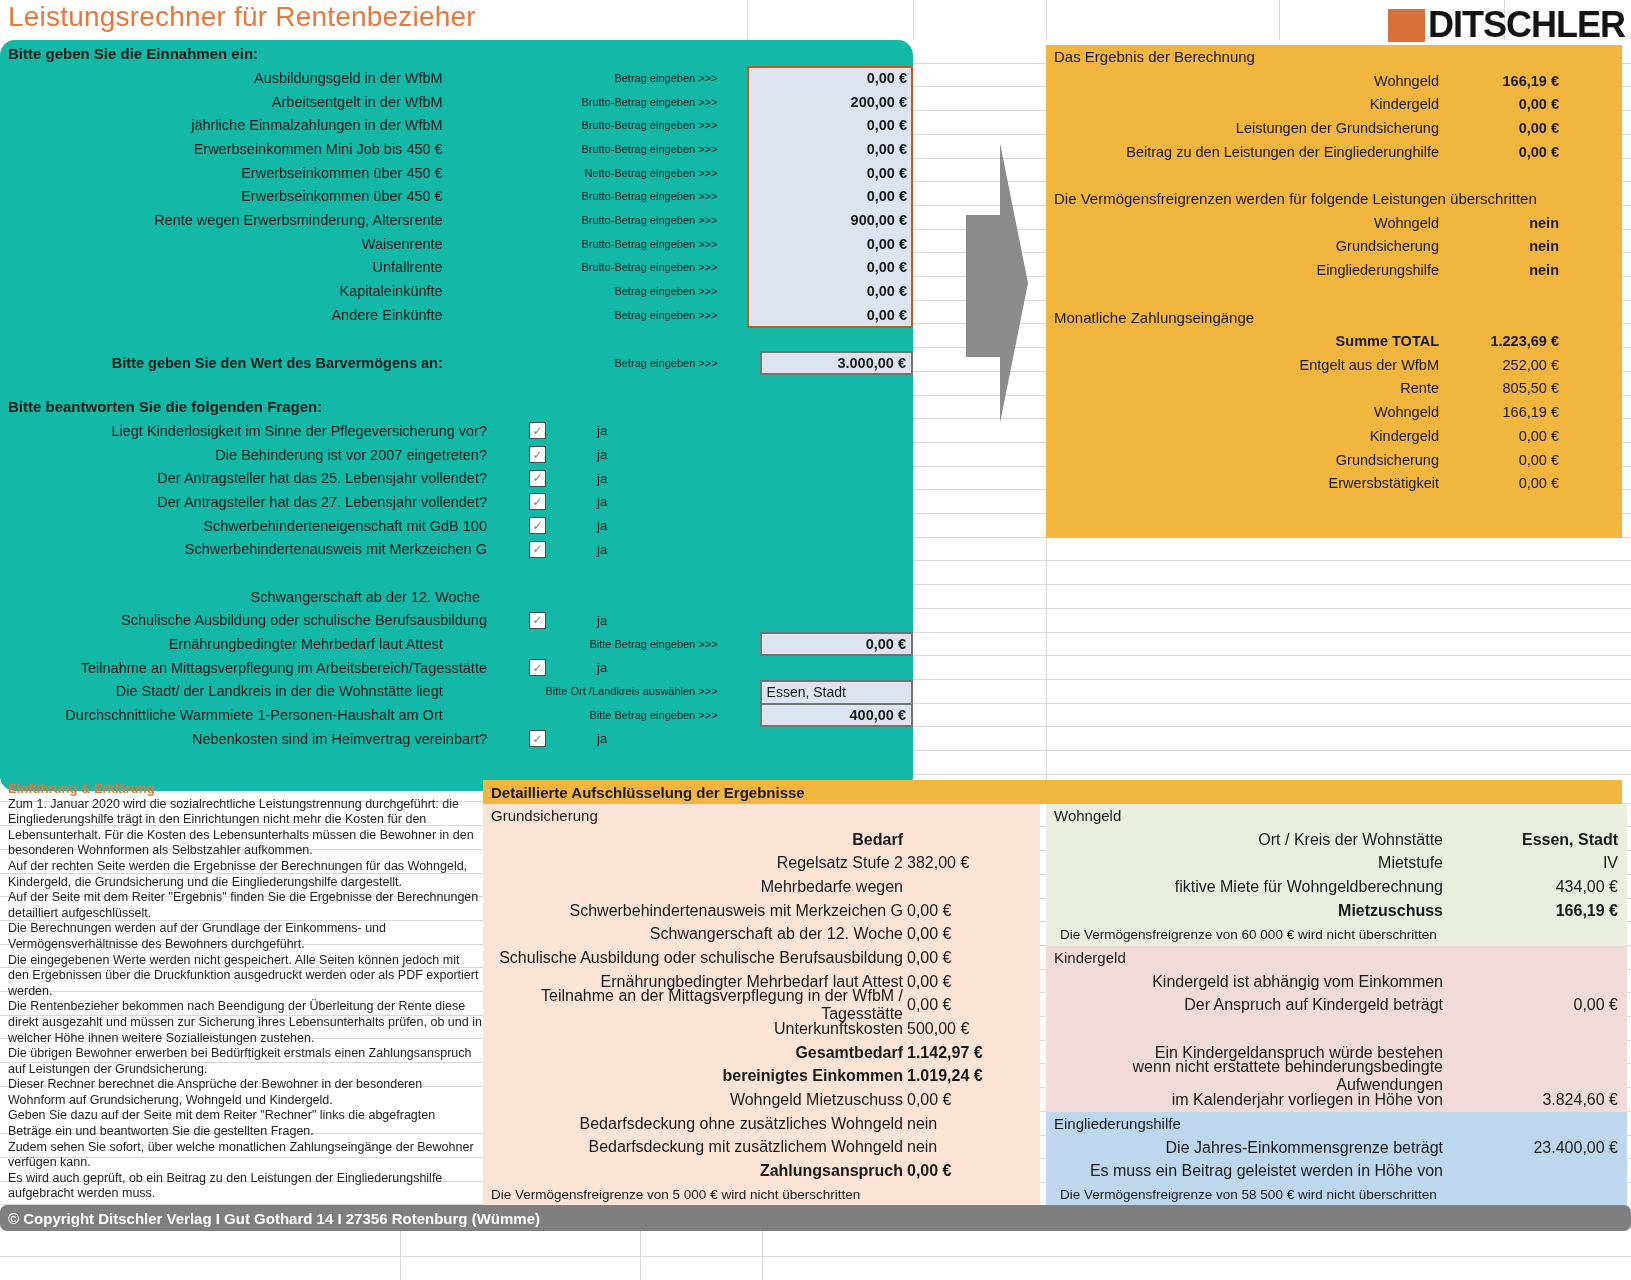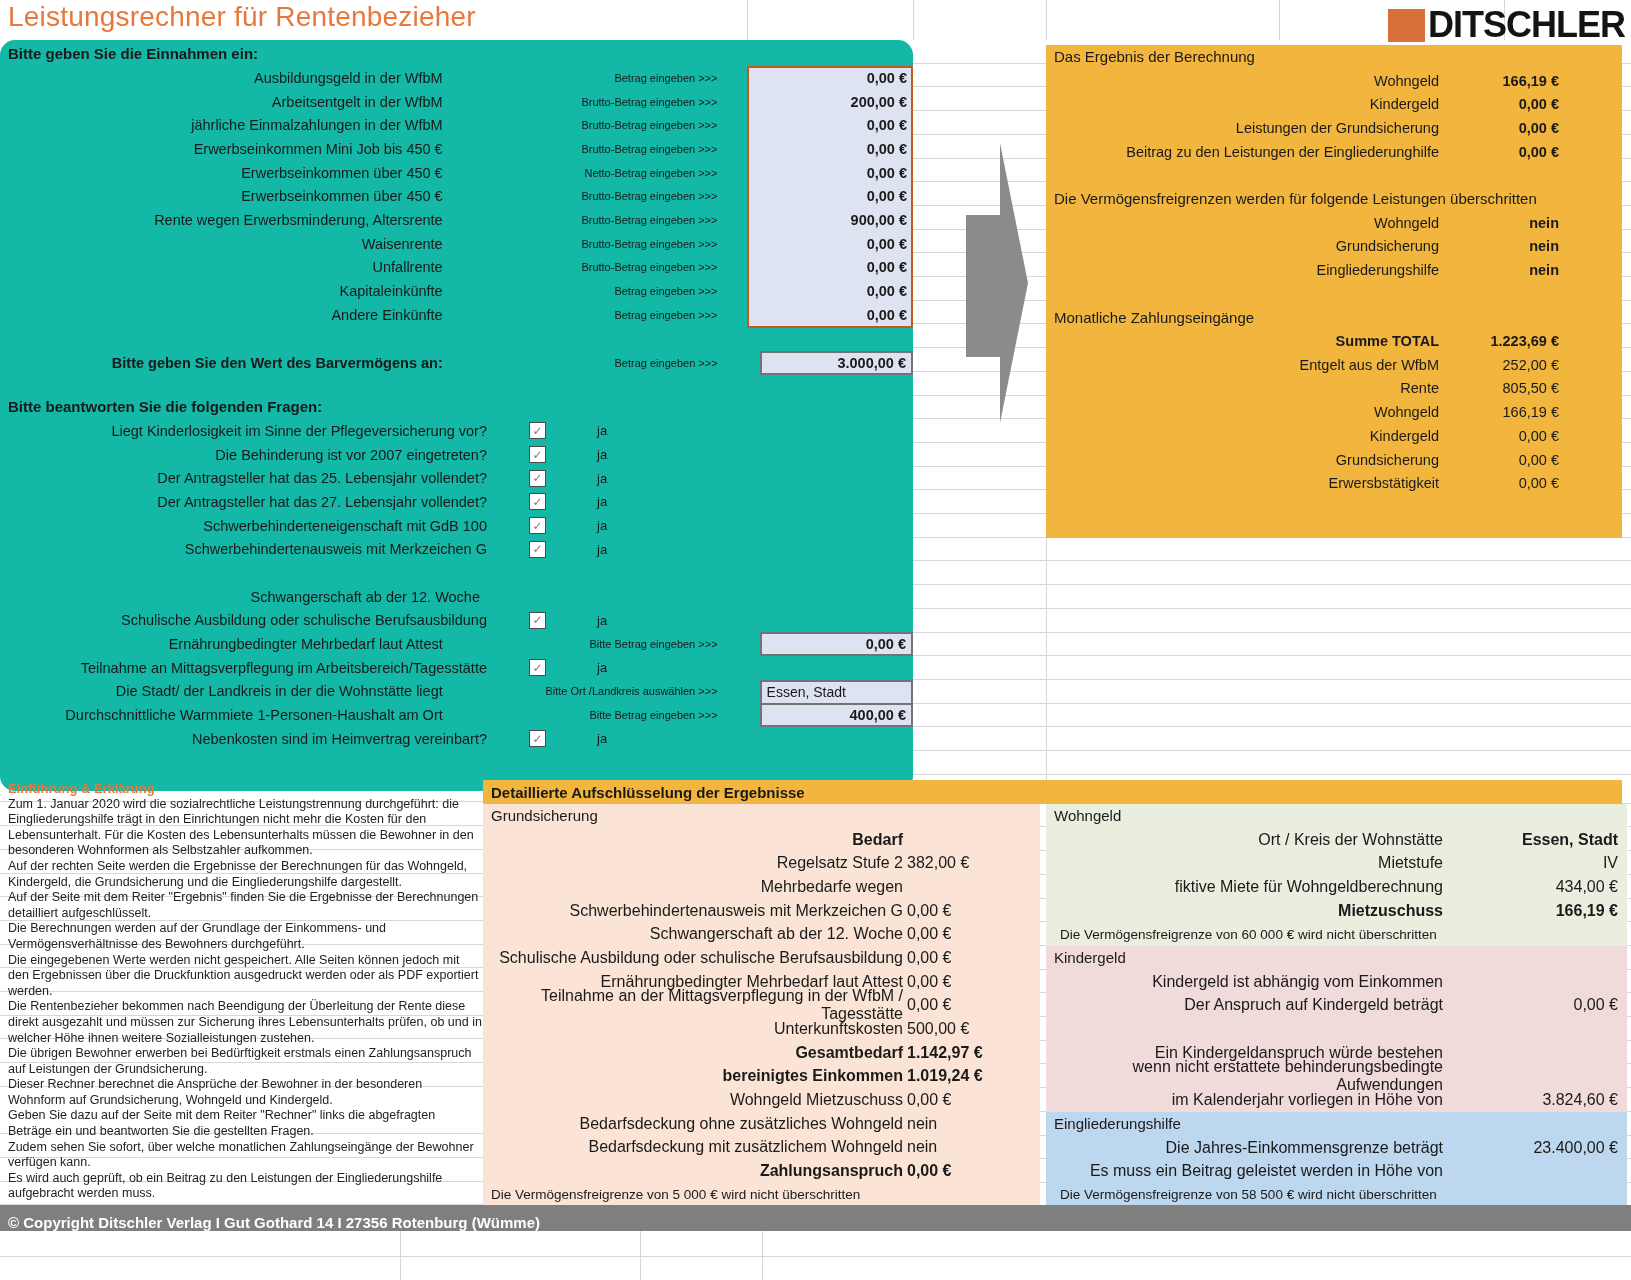--- a/index.html
+++ b/index.html
@@ -63,21 +63,21 @@
   .gs-rows .rrow>span:nth-child(2){flex:0 0 98px;text-align:left;padding-right:4px;box-sizing:border-box;}
   .wg-rows .rrow>span:first-child{flex:0 0 401px;text-align:right;padding-right:4px;box-sizing:border-box;}
   .wg-rows .rrow>span:nth-child(2){flex:0 0 175px;text-align:right;padding-right:4px;box-sizing:border-box;}
   .footnote{height:23.7px;display:flex;align-items:center;padding-left:8px;font-size:13.5px;}
   .footnote.ind{padding-left:14px;}
   
   #intro{left:8px;top:781px;width:474px;z-index:2;}
   #intro .title{font-size:13px;font-weight:700;color:#E8773B;line-height:15.6px;}
   #intro p{margin:0;font-size:12.5px;line-height:15.6px;color:#222;}
   
-  #footer-bar{left:0;top:1205px;width:1631px;height:26px;background:#7F7F7F;display:flex;align-items:flex-end;padding-left:8px;box-sizing:border-box;}
+  #footer-bar{left:0;top:1205px;width:1631px;height:26px;background:#7F7F7F;display:flex;align-items:center;padding-left:8px;box-sizing:border-box;border-radius:7px;}
   #footer-bar span{color:#ffffff;font-size:15px;font-weight:700;}
 </style>
 </head>
 <body>
 
 <div class="abs hgrid" style="left:913px;top:40px;width:718px;height:740px;"></div>
 <div class="abs hgrid" style="left:483px;top:780px;width:1148px;height:425px;"></div>
 <div class="abs hgrid" style="left:0;top:755px;width:913px;height:450px;"></div>
 <div class="vline" style="left:747px;top:0;height:40px;"></div>
 <div class="vline" style="left:913px;top:0;height:40px;"></div>

